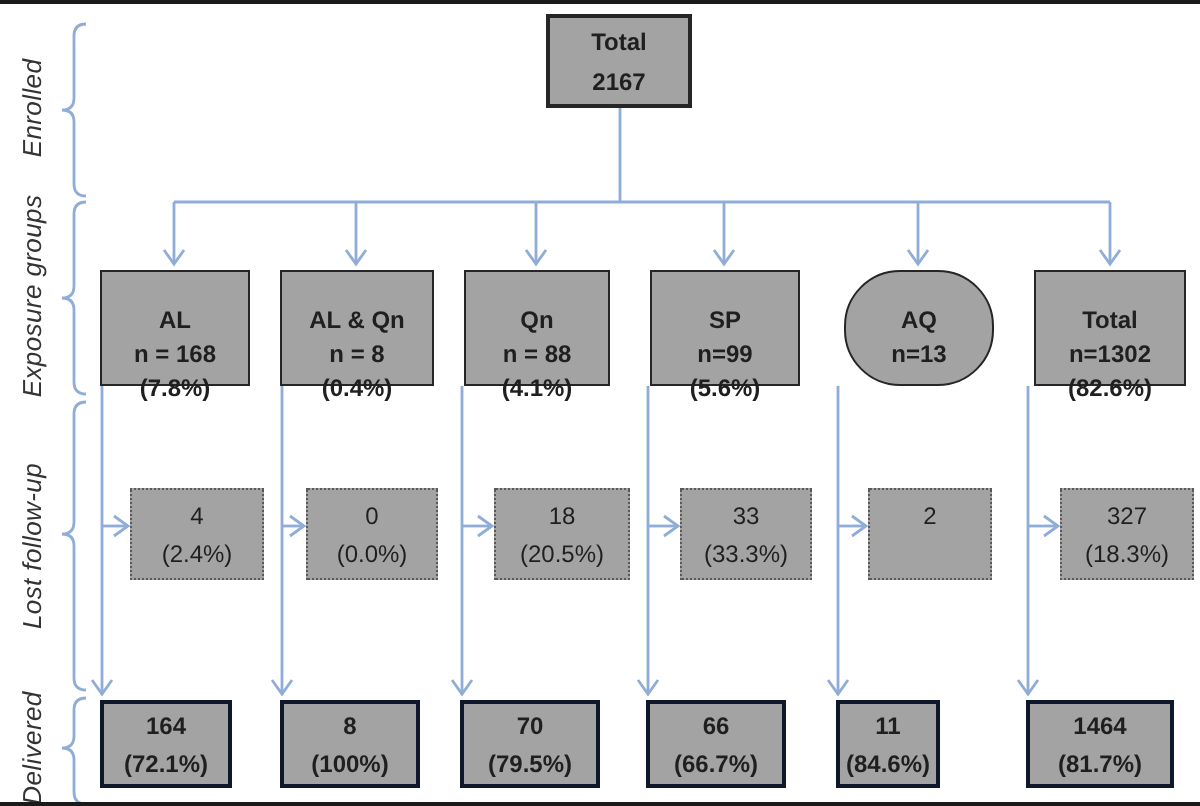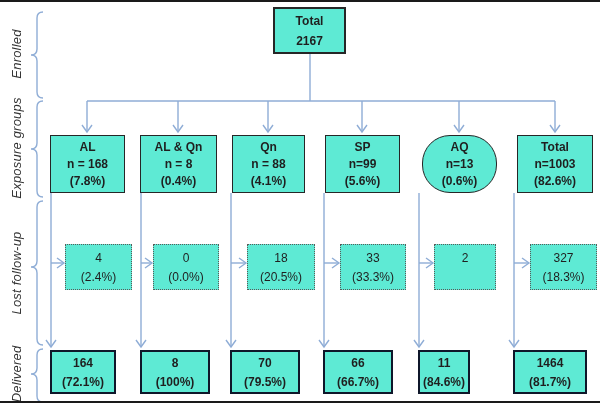--- a/index.html
+++ b/index.html
@@ -11,34 +11,34 @@
     font-family:"Liberation Sans", sans-serif;
     color:#1f1f1f;
     border-top:2px solid #1a1a1a;
     border-bottom:2px solid #1a1a1a;
     box-sizing:border-box;
   }
   .connectors{position:absolute;left:0;top:0;width:600px;height:403px;}
   .box{
     position:absolute;
     box-sizing:border-box;
-    background:#5eead4;
+    background:#a3a3a3;
     text-align:center;
     font-size:12px;
   }
   .box-total{
     border:2px solid #262626;
     font-weight:bold;
     padding-top:2px;
     line-height:20px;
   }
   .box-exposure{
     border:1.5px solid #262626;
     font-weight:bold;
-    padding-top:3px;
+    padding-top:16px;
     line-height:17px;
   }
   .box-lost{
     border:1px dotted #595959;
     font-weight:normal;
     padding-top:4px;
     line-height:19px;
   }
   .box-delivered{
     border:2px solid #0f172a;
@@ -138,25 +138,24 @@
     <div>(4.1%)</div>
   </div>
   <div class="box box-exposure" style="left:325px;top:133px;width:75px;height:58px;">
     <div>SP</div>
     <div>n=99</div>
     <div>(5.6%)</div>
   </div>
   <div class="box box-exposure" style="left:422px;top:133px;width:75px;height:58px;border-radius:28px;">
     <div>AQ</div>
     <div>n=13</div>
-    <div>(0.6%)</div>
   </div>
   <div class="box box-exposure" style="left:517px;top:133px;width:76px;height:58px;">
     <div>Total</div>
-    <div>n=1003</div>
+    <div>n=1302</div>
     <div>(82.6%)</div>
   </div>
 
   <div class="box box-lost" style="left:65px;top:242px;width:67px;height:46px;">
     <div>4</div>
     <div>(2.4%)</div>
   </div>
   <div class="box box-lost" style="left:153px;top:242px;width:66px;height:46px;">
     <div>0</div>
     <div>(0.0%)</div>

